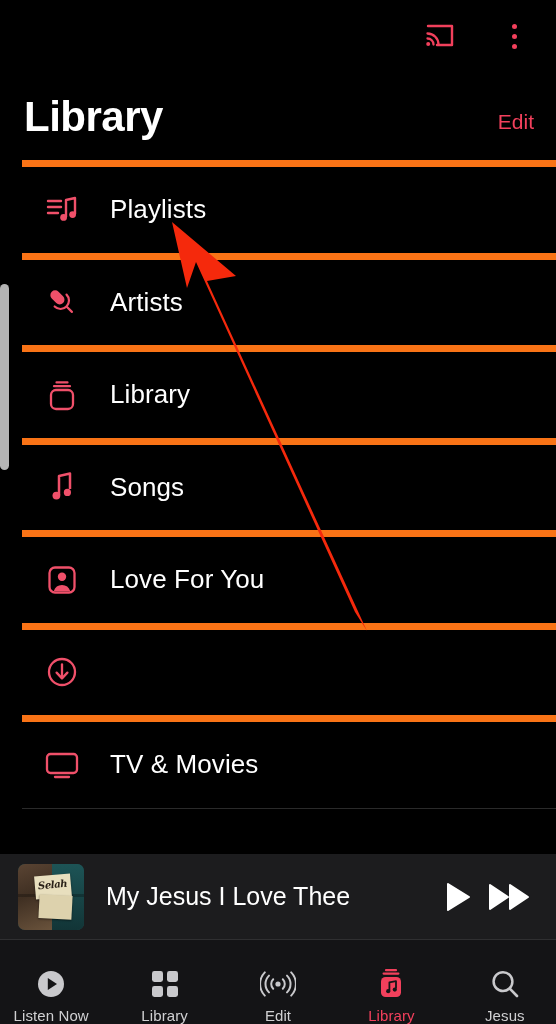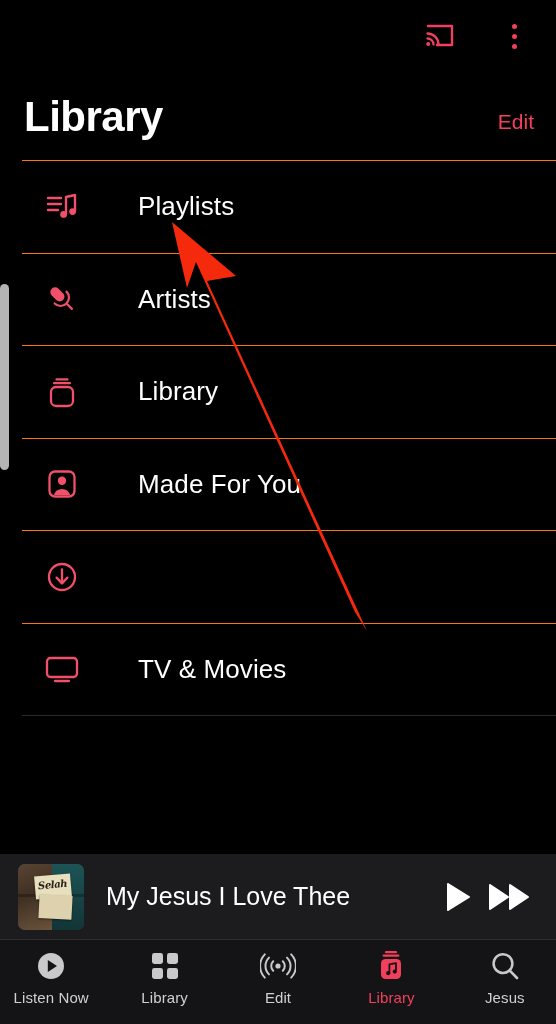--- a/index.html
+++ b/index.html
@@ -87,23 +87,22 @@
     flex: 1 1 auto;
     position: relative;
     overflow: hidden;
     padding-top: 18px;
   }
   .lib-row {
     height: 92.5px;
     display: flex;
     align-items: center;
     margin-left: 22px;
-    border-top: 1px solid #f97316;
+    border-top: 7px solid #f97316;
     box-sizing: border-box;
-    gap: 28px;
   }
   .lib-row:first-child { border-top: 1px solid #2a2a2a; }
   .lib-icon {
     width: 60px;
     flex: 0 0 60px;
     display: flex;
     align-items: center;
     justify-content: center;
     margin-left: 10px;
   }
@@ -211,21 +210,21 @@
     justify-content: center;
     flex: 0 0 auto;
   }
 
   
   .tabbar {
     flex: 0 0 84px;
     height: 84px;
     background: #141416;
     display: flex;
-    align-items: flex-start;
+    align-items: flex-end;
     padding-top: 10px;
     box-sizing: border-box;
     gap: 11px;
   }
   .tab {
     flex: 1 1 20%;
     display: flex;
     flex-direction: column;
     align-items: center;
     gap: 7px;
@@ -316,30 +315,40 @@
       <div class="lib-icon">
         <svg width="34" height="34" viewBox="0 0 34 34">
           <rect x="6" y="12" width="22" height="19" rx="5" fill="none" stroke="#f0506a" stroke-width="2.3"></rect>
           <line x1="9" y1="8.2" x2="25" y2="8.2" stroke="#f0506a" stroke-width="2.2" stroke-linecap="round"></line>
           <line x1="11.5" y1="4.4" x2="22.5" y2="4.4" stroke="#f0506a" stroke-width="2.2" stroke-linecap="round"></line>
         </svg>
       </div>
       <div class="lib-label">Library</div>
     </div>
 
+    <div class="lib-row">
+      <div class="lib-icon">
+        <svg width="34" height="34" viewBox="0 0 34 34">
+          <path d="M14 25 V6 L25 3.5 V19" fill="none" stroke="#f0506a" stroke-width="2.5" stroke-linejoin="round"></path>
+          <circle cx="11.4" cy="25.6" r="3.9" fill="#f0506a"></circle>
+          <circle cx="22.4" cy="22.4" r="3.6" fill="#f0506a"></circle>
+        </svg>
+      </div>
+      <div class="lib-label">Songs</div>
+    </div>
 
     <div class="lib-row">
       <div class="lib-icon">
         <svg width="34" height="34" viewBox="0 0 34 34">
           <rect x="4.5" y="4.5" width="25" height="25" rx="5.5" fill="none" stroke="#f0506a" stroke-width="2.3"></rect>
           <circle cx="17" cy="13.8" r="4.2" fill="#f0506a"></circle>
           <path d="M8.8 28 a8.6 8.6 0 0 1 16.4 0 z" fill="#f0506a"></path>
         </svg>
       </div>
-      <div class="lib-label">Made For You</div>
+      <div class="lib-label">Love For You</div>
     </div>
 
     <div class="lib-row">
       <div class="lib-icon">
         <svg width="34" height="34" viewBox="0 0 34 34">
           <circle cx="17" cy="17" r="13" fill="none" stroke="#f0506a" stroke-width="2.3"></circle>
           <line x1="17" y1="9.5" x2="17" y2="23" stroke="#f0506a" stroke-width="2.3" stroke-linecap="round"></line>
           <path d="M11.6 17.6 L17 23.4 L22.4 17.6" fill="none" stroke="#f0506a" stroke-width="2.3" stroke-linecap="round" stroke-linejoin="round"></path>
         </svg>
       </div>

